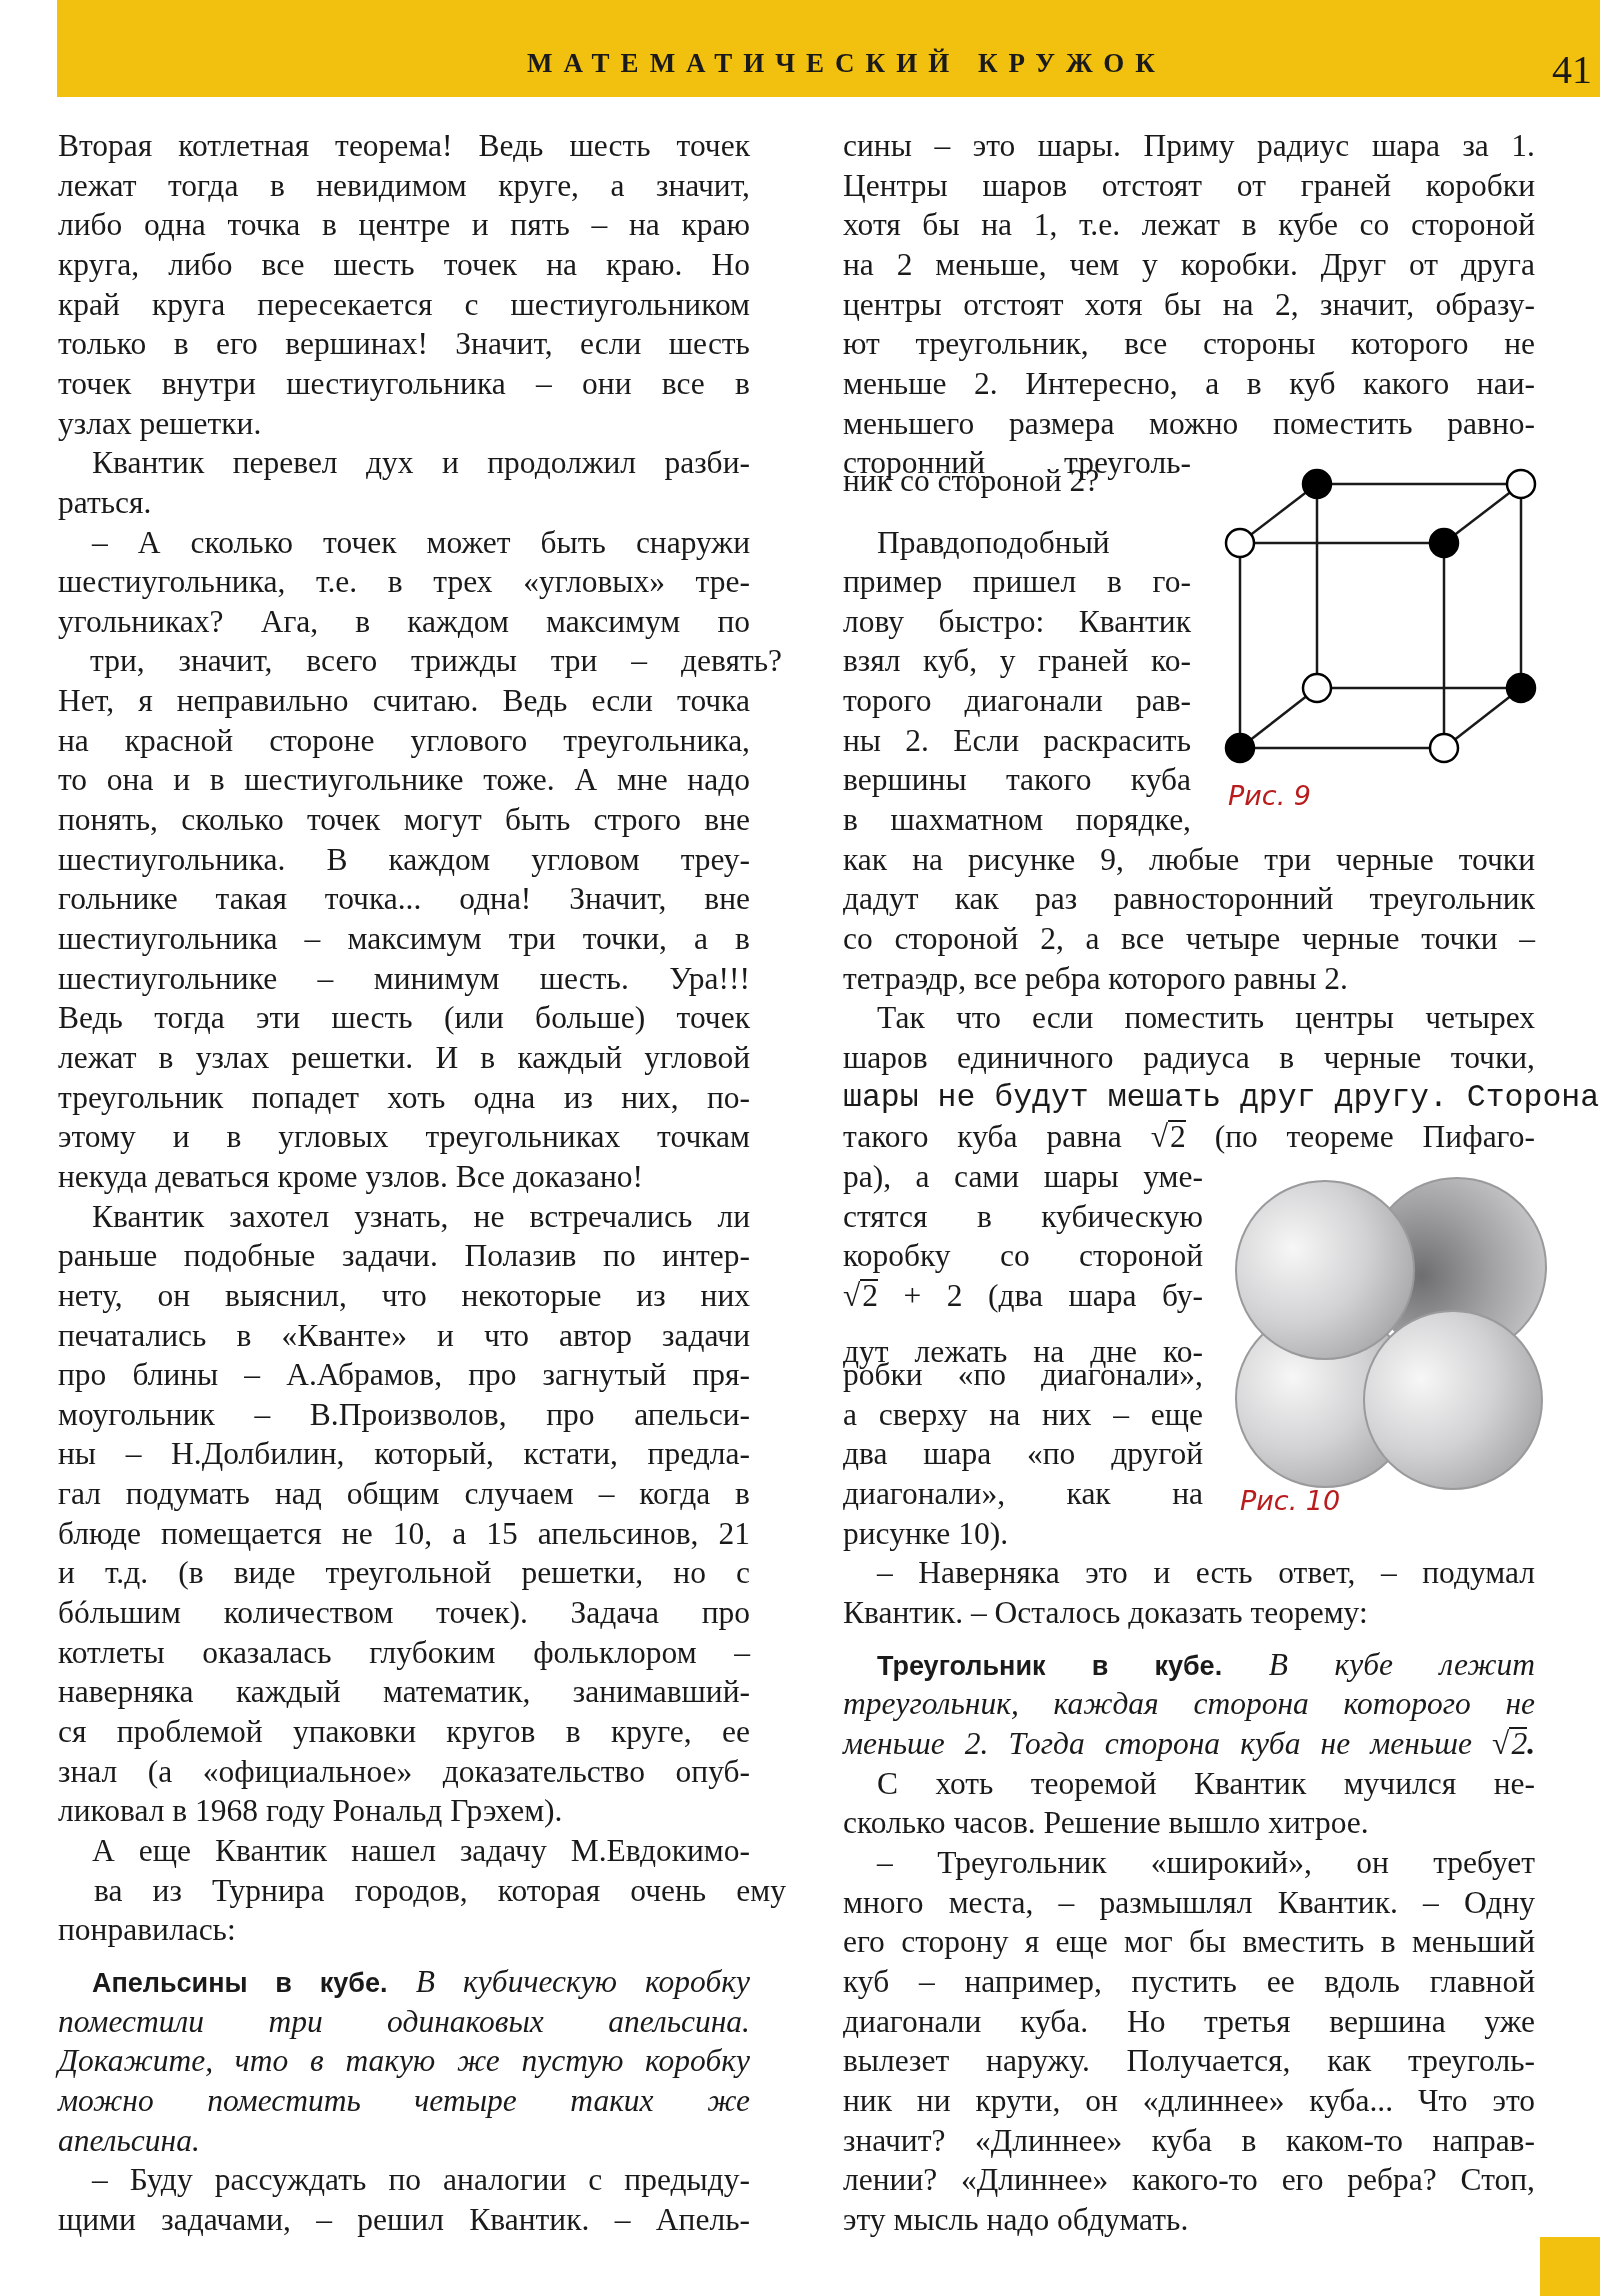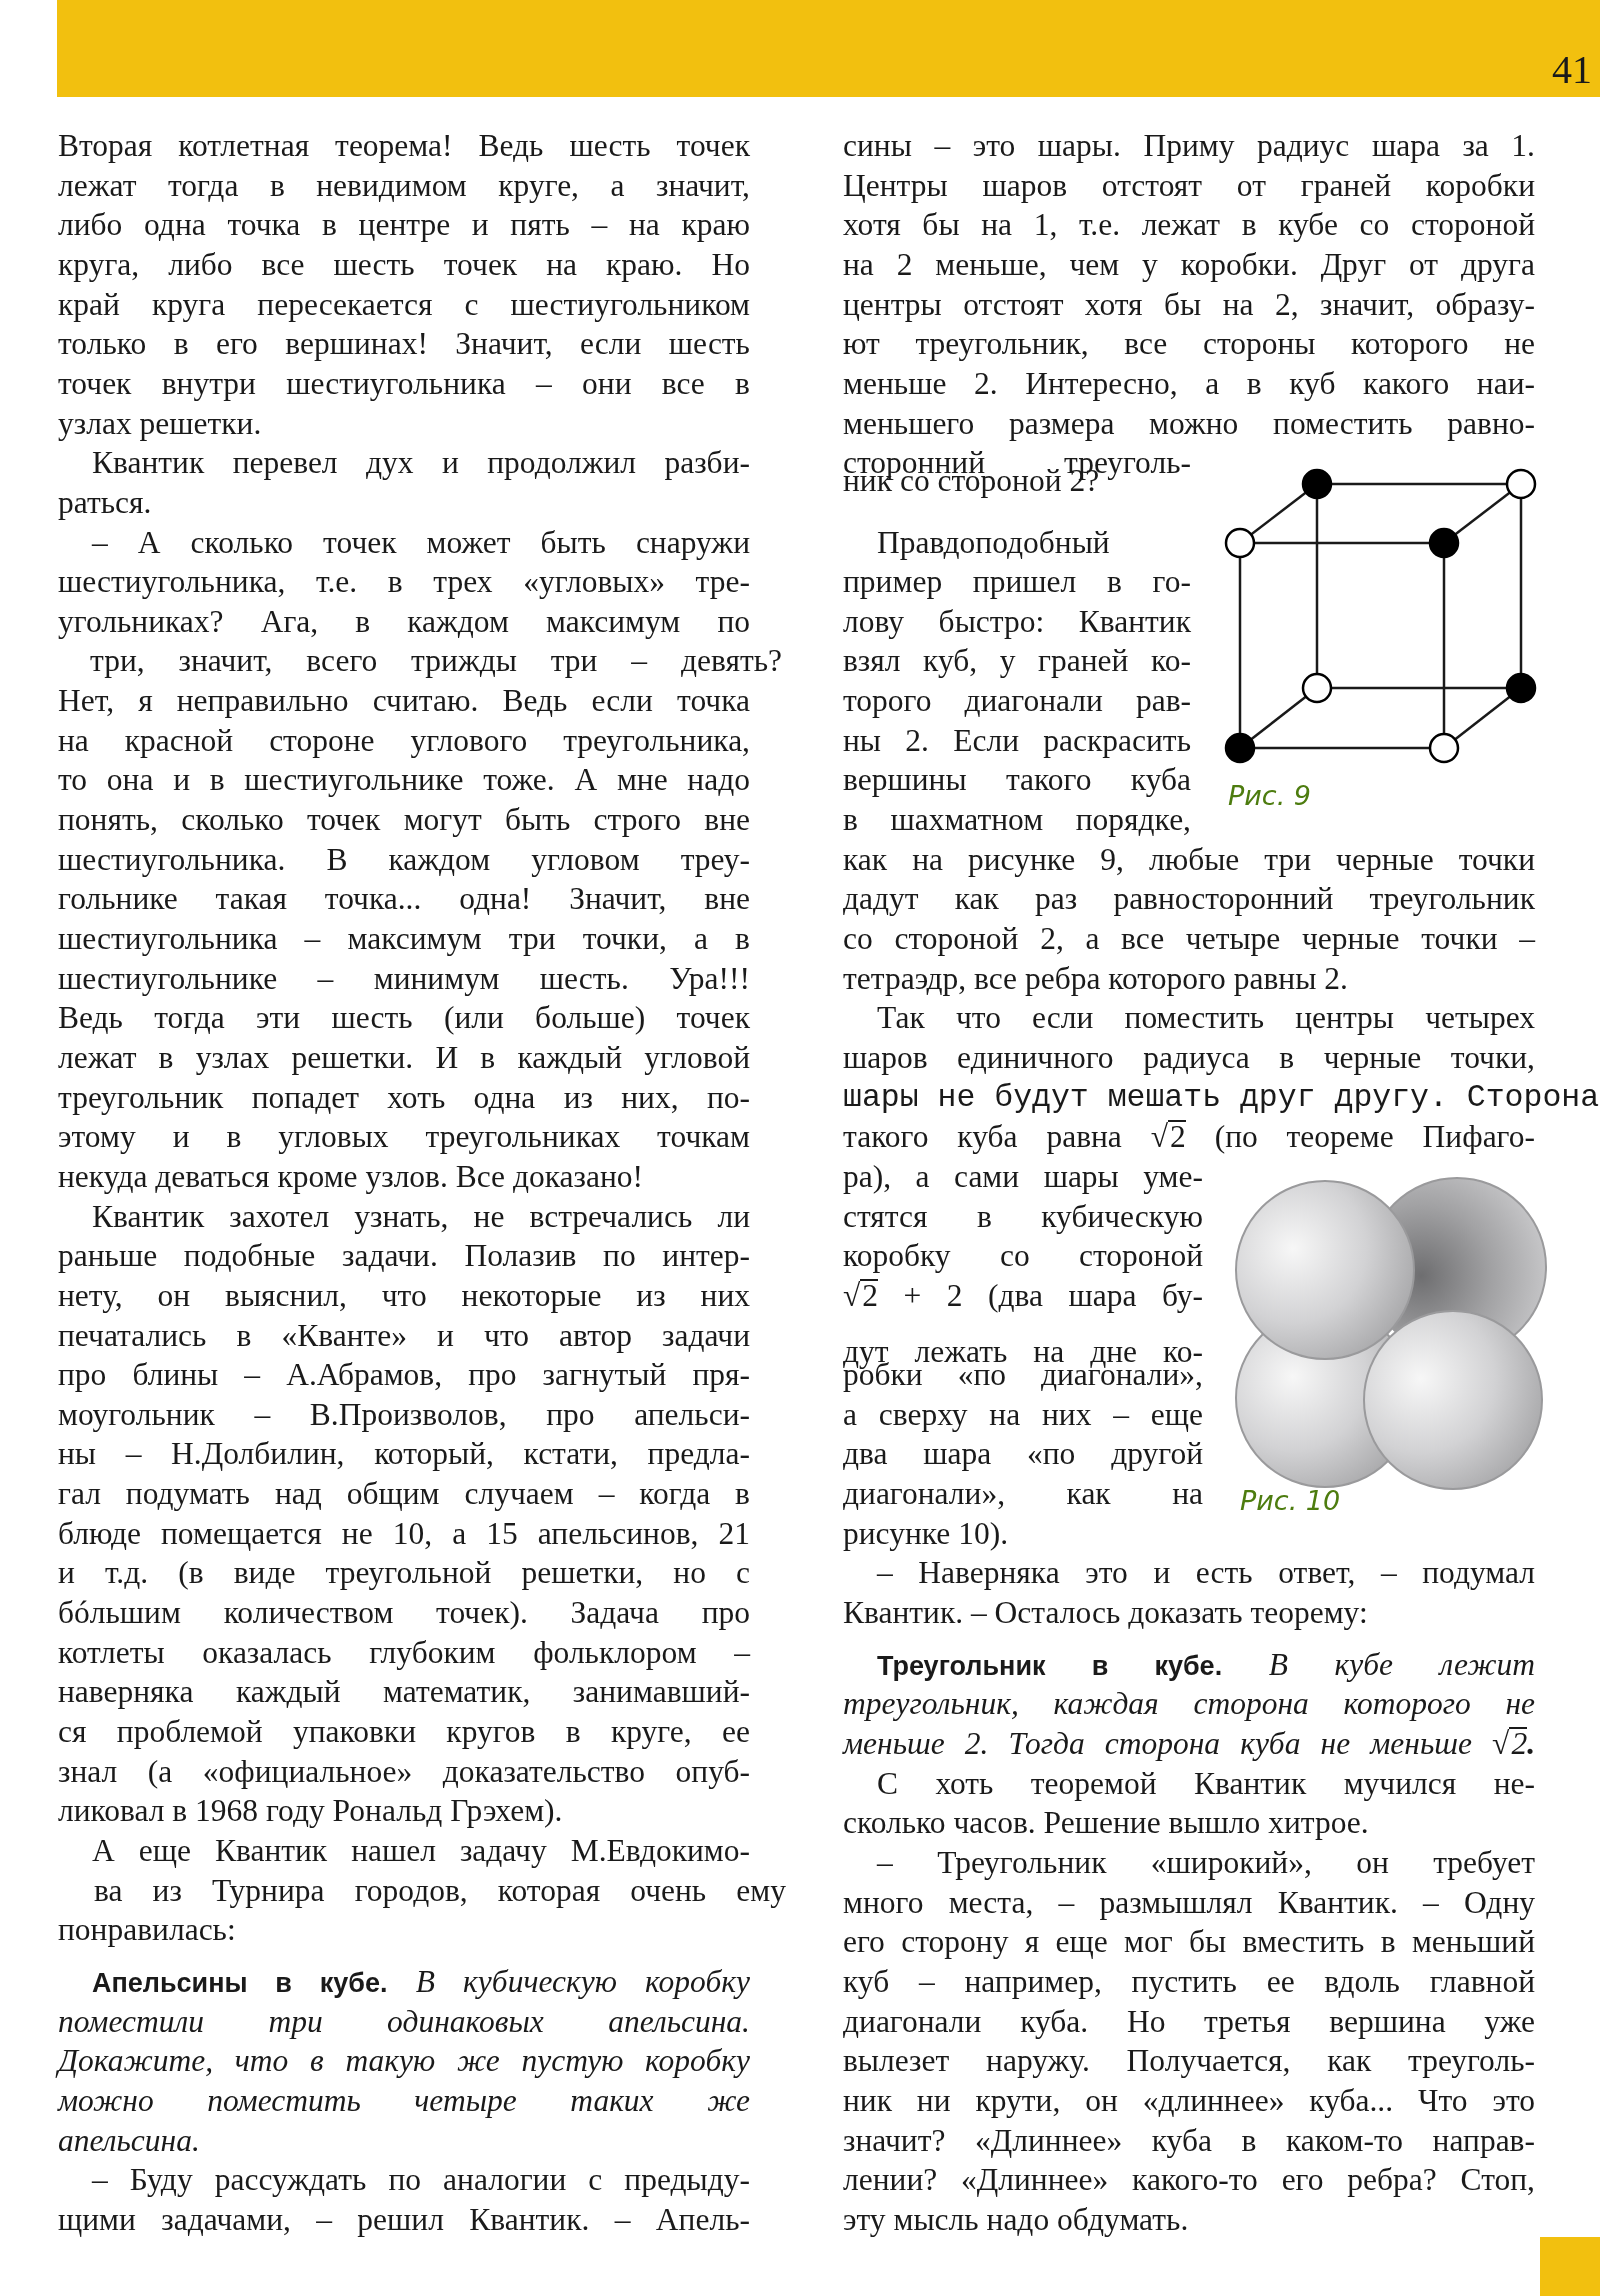--- a/index.html
+++ b/index.html
@@ -16,27 +16,28 @@
   .line.last { text-align-last:left; }
   .l { left:58px; width:692px; }
   .r { left:843px; width:692px; }
   .r-narrow { left:843px; width:348px; }
   .r-mid { left:843px; width:360px; }
   .ind { text-indent:34px; }
   .bold-sans { font-family:Liberation Sans, sans-serif; font-weight:bold; font-size:27px; }
   .it { font-style:italic; }
   .sqrt { display:inline-block; border-top:2px solid #1a1a1a; padding-left:2px; line-height:30px; }
   .caption { position:absolute; font-family:"DejaVu Sans", "Liberation Sans", sans-serif; font-style:italic;
-             font-size:27px; color:#4d7c0f; }
+             font-size:27px; color:#b91c1c; }
   svg { position:absolute; }
 </style>
 </head>
 <body>
 
 <div class="header">
+  <span class="header-title">МАТЕМАТИЧЕСКИЙ КРУЖОК</span>
   <span class="page-num">41</span>
 </div>
 
 <div id="left-col">
     <div class="line l" style="top: 126px;">Вторая котлетная теорема! Ведь шесть точек</div>
     <div class="line l" style="top: 166px;">лежат тогда в невидимом круге, а значит,</div>
     <div class="line l" style="top: 205px;">либо одна точка в центре и пять – на краю</div>
     <div class="line l" style="top: 245px;">круга, либо все шесть точек на краю. Но</div>
     <div class="line l" style="top: 285px;">край круга пересекается с шестиугольником</div>
     <div class="line l" style="top: 324px;">только в его вершинах! Значит, если шесть</div>

